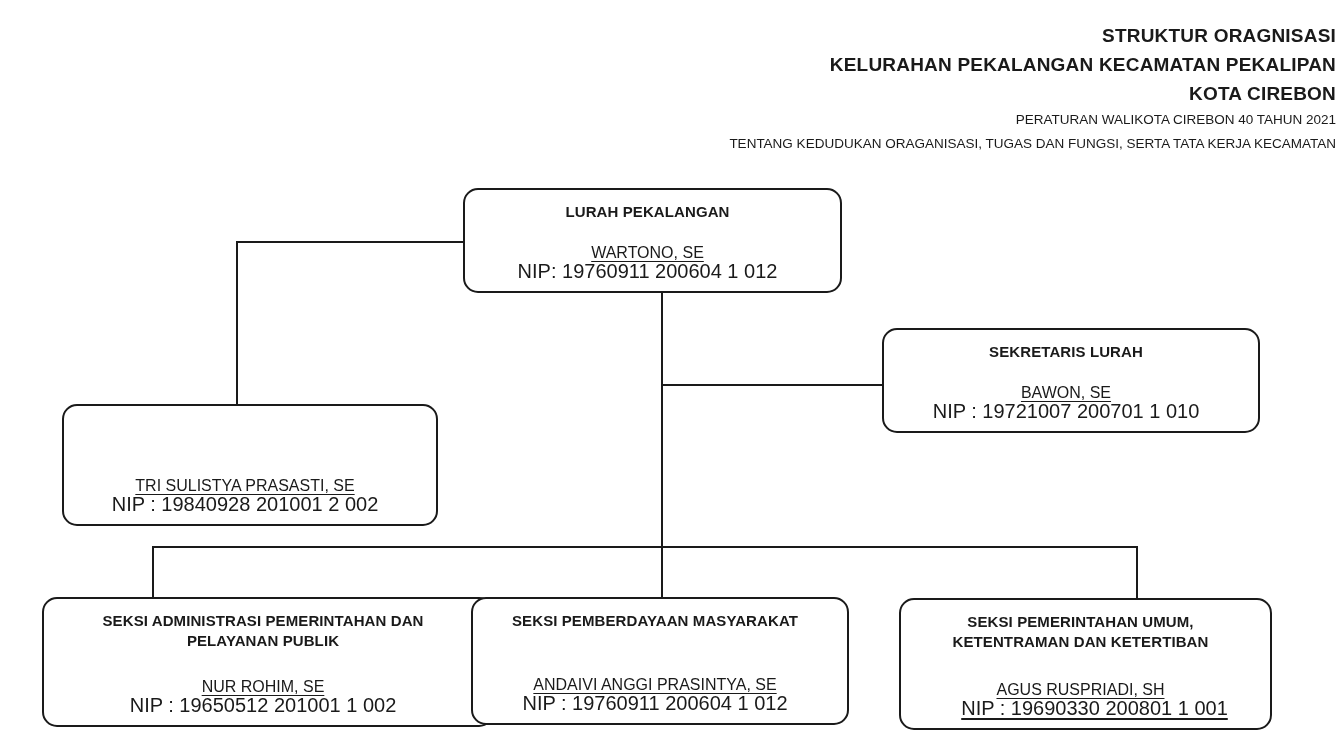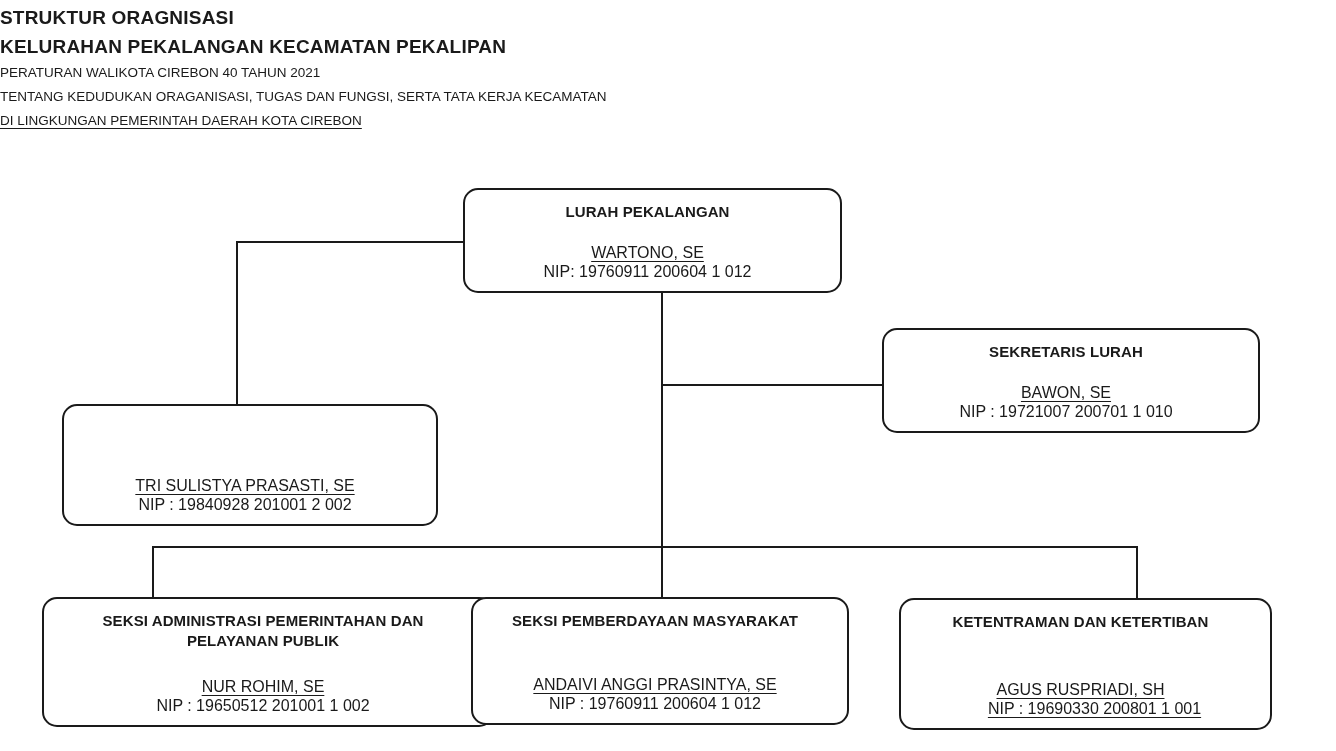--- a/index.html
+++ b/index.html
@@ -1,21 +1,21 @@
 <!DOCTYPE html>
 <html><head>
 <meta charset="utf-8">
 <style>
   html,body { margin:0; padding:0; background:#ffffff; }
   .canvas {
     position:relative; width:1336px; height:751px; background:#ffffff;
     font-family:"Liberation Sans", sans-serif; color:#1a1a1a; overflow:hidden;
   }
   
-  .header { position:absolute; top:3px; left:0; width:100%; text-align:left; }
+  .header { position:absolute; top:21px; left:0; width:100%; text-align:right; }
   .title-bold  { font-weight:700; font-size:19px; line-height:29px; letter-spacing:0.2px; }
   .title-small { font-weight:400; font-size:13.5px; line-height:24px; }
   .u { text-decoration:underline; text-underline-offset:3px; }
   
   .line { position:absolute; background:#1a1a1a; }
   .l-topleft-h   { left:237px;  top:241px; width:227px; height:2px; }
   .l-left-v      { left:236px;  top:241px; width:2px;   height:164px; }
   .l-trunk-v     { left:661px;  top:292px; width:2px;   height:306px; }
   .l-sekret-h    { left:661px;  top:384px; width:222px; height:2px; }
   .l-dist-h      { left:152px;  top:546px; width:986px; height:2px; }
@@ -30,34 +30,34 @@
   }
   .box-lurah        { left:463px; top:188px; width:379px; height:105px; }
   .box-sekretaris   { left:882px; top:328px; width:378px; height:105px;gap:16px; }
   .box-kelompok     { left:62px;  top:404px; width:376px; height:122px; }
   .box-seksi-admin  { left:42px;  top:597px; width:452px; height:130px; }
   .box-seksi-pember { left:471px; top:597px; width:378px; height:128px;text-align:center; }
   .box-seksi-pemum  { left:899px; top:598px; width:373px; height:132px; }
   .box-title-line { font-weight:700; font-size:15px; line-height:20px; letter-spacing:0.1px; }
   .box-person { margin-top:auto; }
   .person-name { font-size:16px; line-height:19px; text-decoration:underline; text-underline-offset:3px; }
-  .person-nip  { font-size:16px; line-height:19px; }
+  .person-nip  { font-size:20px; line-height:19px; }
   .nip-underline { text-decoration:underline; text-underline-offset:3px;margin-left:28px; }
 </style>
 </head>
 <body>
 
 <div class="canvas">
 
   <div class="header">
     <div class="title-bold">STRUKTUR ORAGNISASI</div>
     <div class="title-bold">KELURAHAN PEKALANGAN KECAMATAN PEKALIPAN</div>
+    <div class="title-bold">KOTA CIREBON</div>
     <div class="title-small">PERATURAN WALIKOTA CIREBON 40 TAHUN 2021</div>
     <div class="title-small">TENTANG KEDUDUKAN ORAGANISASI, TUGAS DAN FUNGSI, SERTA TATA KERJA KECAMATAN</div>
-    <div class="title-small u">DI LINGKUNGAN PEMERINTAH DAERAH KOTA CIREBON</div>
   </div>
 
   <div class="line l-topleft-h"></div>
   <div class="line l-left-v"></div>
   <div class="line l-trunk-v"></div>
   <div class="line l-sekret-h"></div>
   <div class="line l-dist-h"></div>
   <div class="line l-drop-left"></div>
   <div class="line l-drop-right"></div>
 
@@ -107,20 +107,21 @@
       <div class="box-title-line"></div>
     </div>
     <div class="box-person">
       <div class="person-name">ANDAIVI ANGGI PRASINTYA, SE</div>
       <div class="person-nip">NIP : 19760911 200604 1 012</div>
     </div>
   </div>
 
   <div class="org-box box-seksi-pemum">
     <div class="box-title">
+      <div class="box-title-line">SEKSI PEMERINTAHAN UMUM,</div>
       <div class="box-title-line">KETENTRAMAN DAN KETERTIBAN</div>
     </div>
     <div class="box-person">
       <div class="person-name">AGUS RUSPRIADI, SH</div>
       <div class="person-nip nip-underline">NIP : 19690330 200801 1 001</div>
     </div>
   </div>
 
 </div>
 

